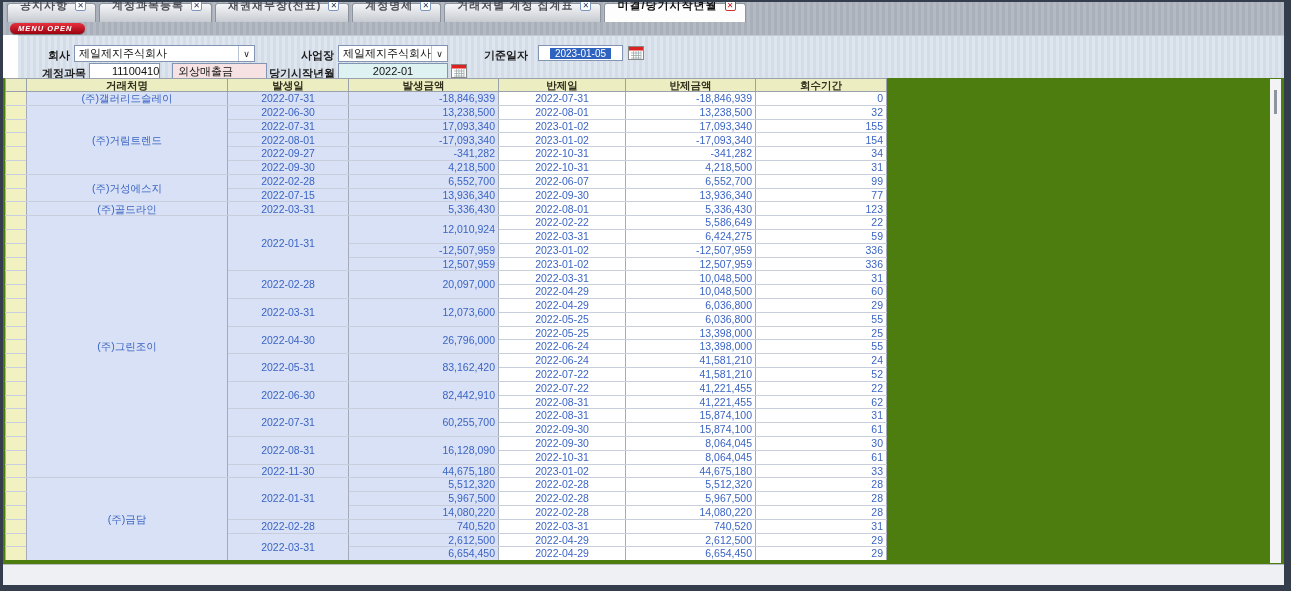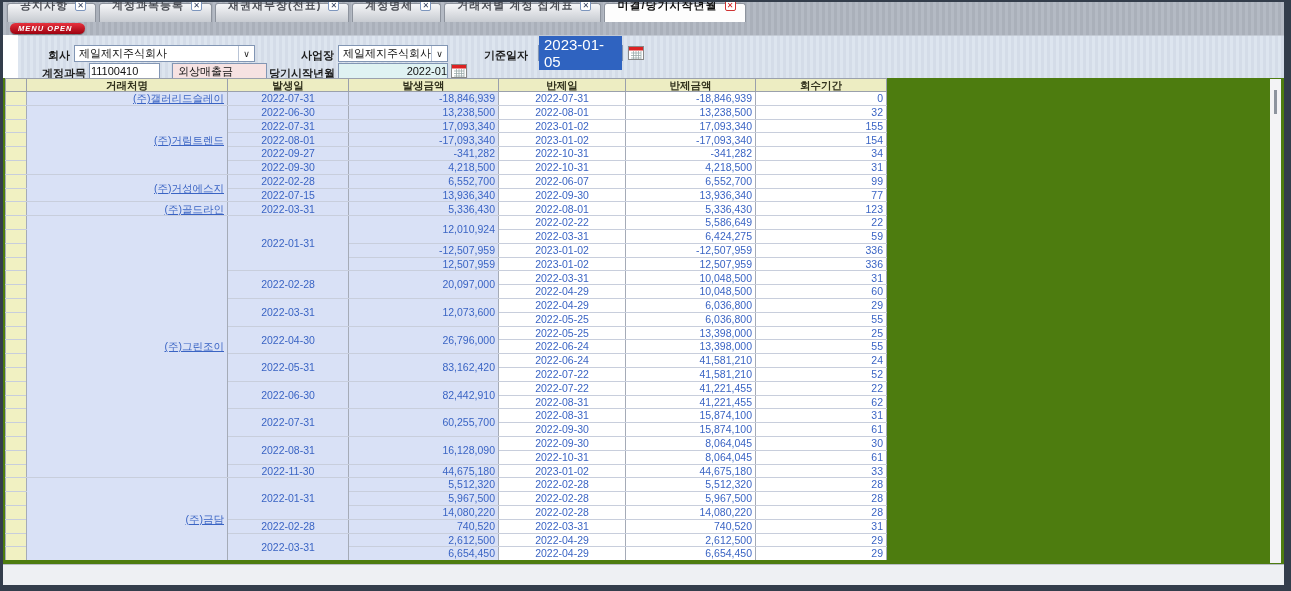--- a/index.html
+++ b/index.html
@@ -28,38 +28,38 @@
   .formpanel { position:relative; height:43px;
                background:repeating-linear-gradient(90deg,#dde5ef 0 3px,#d4dce8 3px 6px);
                border-top:1px solid #c3cad4;margin-left:15px; }
   .flabel { position:absolute; font-size:11px; font-weight:bold; color:#1c1c1c; text-align:right; white-space:nowrap; }
   .combo { position:absolute; height:17px; background:#fff; border:1px solid #8296b4; display:flex; align-items:center; }
   .combo .cv { flex:1; font-size:11px; color:#111; padding-left:4px; white-space:nowrap; overflow:hidden; }
   .combo .arrow { width:16px; height:100%; border-left:1px solid #b9c4d6; font-size:9px; color:#222;
                   display:flex; align-items:center; justify-content:center; }
   .tinput { position:absolute; height:16px; background:#fff; border:1px solid #8296b4; font-size:11px; color:#111;
             display:flex; align-items:center; }
-  .sel { margin:0 auto; background:#2f63c0; color:#fff; padding:0 5px; font-size:15px; }
+  .sel { margin:0 auto; background:#2f63c0; color:#fff; padding:0 5px; font-size:10px; }
   .pink { background:#f6e2e2; }
   .cyan { background:#dff2f2; }
-  .center { justify-content:flex-end; }
+  .center { justify-content:center; }
   .calicon { position:absolute; width:16px; height:14px; }
 
   
   .content { position:relative; height:486px; background:#4d7c0f; }
   .tablewrap { position:absolute; left:2px; top:0; width:883px; height:482px; overflow:hidden; }
   table.grid { border-collapse:collapse; table-layout:fixed; width:881px; font-size:10.5px; }
   table.grid col.c0{width:21px} table.grid col.c1{width:201px} table.grid col.c2{width:121px}
   table.grid col.c3{width:150px} table.grid col.c4{width:127px} table.grid col.c5{width:130px} table.grid col.c6{width:131px}
   table.grid th { height:13px; background:#ededc2; color:#30301c; font-weight:600; font-size:10.5px;
                   border:1px solid #9aa0ac; padding:0; line-height:1; }
   table.grid td { border:1px solid; border-color:#c8cedc #a5abb7; padding:0 3px; height:13.8px;
                   line-height:1; color:#3a64c4; overflow:hidden; white-space:nowrap; }
   td.rowhead { background:#f1f1c2; border-color:#c8c8a2 #9aa0ac; }
-  td.vendor  { background:#d9e1f6; text-align:right; vertical-align:middle;text-decoration:underline; }
+  td.vendor  { background:#d9e1f6; text-align:center; vertical-align:middle; }
   td.odate   { background:#d9e1f6; text-align:center; vertical-align:middle; }
   td.oamt    { background:#d9e1f6; text-align:right; vertical-align:middle; }
   td.rdate   { background:#fff; text-align:center; }
   td.ramt    { background:#fff; text-align:right; }
   td.days    { background:#fff; text-align:right; }
   table.grid { border:1px solid #8e949e; }
 
   
   .vscroll { position:absolute; top:1px; left:1267px; width:11px; height:484px; background:#f3f3f5; }
   .vthumb { position:absolute; top:11px; left:4px; width:3px; height:24px; background:#8d949e; }
@@ -115,21 +115,21 @@
     <div class="tinput" style="left:520px;top:9px;width:85px">
       <span class="sel">2023-01-05</span>
     </div>
     <svg class="calicon" style="left:610px;top:10px" viewBox="0 0 16 14">
       <rect x="0.5" y="0.5" width="15" height="13" fill="#fff" stroke="#888"></rect>
       <rect x="1" y="1" width="14" height="3.5" fill="#d22"></rect>
       <path d="M3 7h10M3 9.5h10M3 12h10M5.5 5v8M8 5v8M10.5 5v8M13 5v8" stroke="#9aa" stroke-width="0.8" fill="none"></path>
     </svg>
 
     <div class="flabel" style="left:0;top:30px;width:68px">계정과목</div>
-    <div class="tinput" style="left:71px;top:27px;width:71px;padding-left:1px">
+    <div class="tinput" style="left:71px;top:27px;width:71px;padding-left:22px">
       <span style="color:#111">11100410</span>
     </div>
     <div class="tinput pink" style="left:154px;top:27px;width:95px;padding-left:5px">
       <span style="color:#111">외상매출금</span>
     </div>
     <div class="flabel" style="left:235px;top:30px;width:82px">당기시작년월</div>
     <div class="tinput cyan center" style="left:320px;top:27px;width:110px">
       <span style="color:#111">2022-01</span>
     </div>
     <svg class="calicon" style="left:433px;top:28px" viewBox="0 0 16 14">

